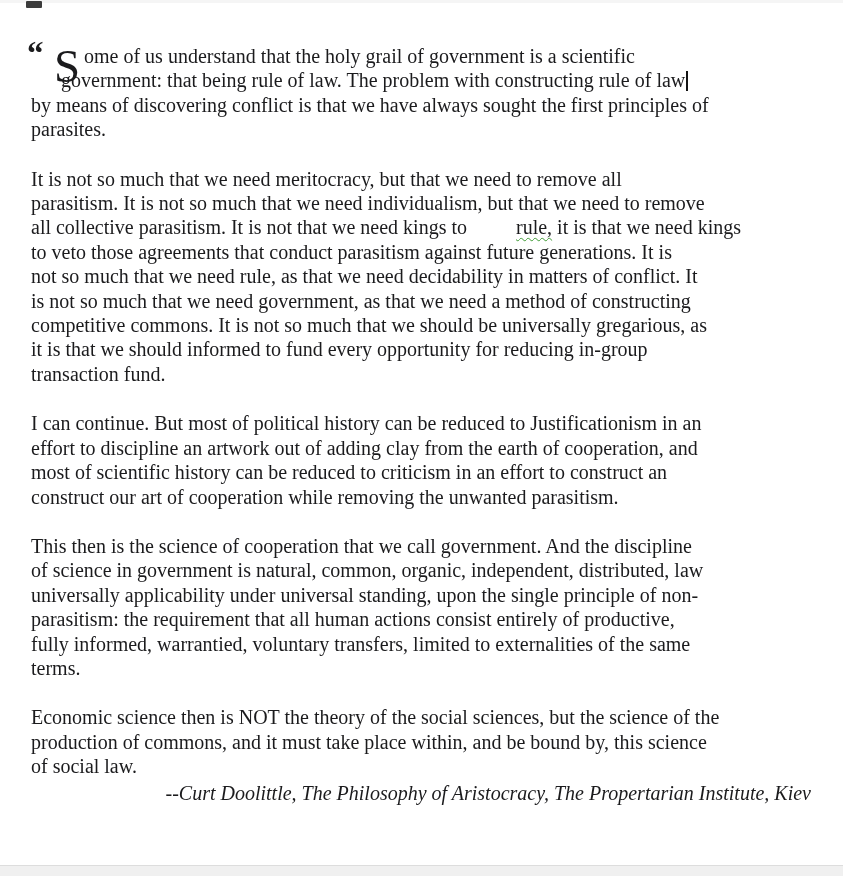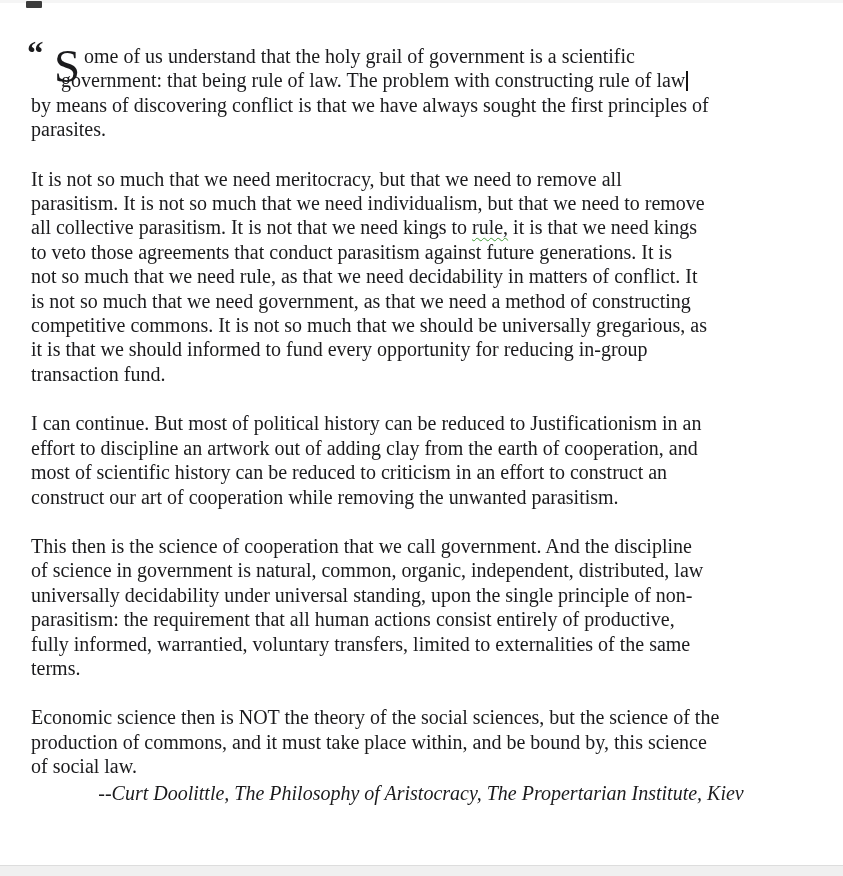--- a/index.html
+++ b/index.html
@@ -50,23 +50,24 @@
     background: #141414;
     vertical-align: -4px;
     margin-left: 1px;
   }
   .squiggle {
     text-decoration: underline;
     text-decoration-style: wavy;
     text-decoration-color: #3f9b35;
     text-decoration-thickness: 1px;
     text-underline-offset: 3px;
+    margin-left: 44px;
   }
   .attribution {
-    text-align: center;
+    text-align: right;
     font-style: italic;
     margin-top: 2px;
     padding-right: 2px;
     white-space: nowrap;
   }
   .bottom-strip {
     position: absolute; bottom: 0; left: 0;
     width: 843px; height: 10px;
     background: #f0f0f0;
     border-top: 1px solid #dddddd;
@@ -104,21 +105,21 @@
   <div class="para">
     <div class="ln">I can continue. But most of political history can be reduced to Justificationism in an</div>
     <div class="ln">effort to discipline an artwork out of adding clay from the earth of cooperation, and</div>
     <div class="ln">most of scientific history can be reduced to criticism in an effort to construct an</div>
     <div class="ln">construct our art of cooperation while removing the unwanted parasitism.</div>
   </div>
 
   <div class="para">
     <div class="ln">This then is the science of cooperation that we call government. And the discipline</div>
     <div class="ln">of science in government is natural, common, organic, independent, distributed, law</div>
-    <div class="ln">universally decidability under universal standing, upon the single principle of non-</div>
+    <div class="ln">universally applicability under universal standing, upon the single principle of non-</div>
     <div class="ln">parasitism: the requirement that all human actions consist entirely of productive,</div>
     <div class="ln">fully informed, warrantied, voluntary transfers, limited to externalities of the same</div>
     <div class="ln">terms.</div>
   </div>
 
   <div class="para">
     <div class="ln">Economic science then is NOT the theory of the social sciences, but the science of the</div>
     <div class="ln">production of commons, and it must take place within, and be bound by, this science</div>
     <div class="ln">of social law.</div>
     <div class="attribution">--Curt Doolittle, The Philosophy of Aristocracy, The Propertarian Institute, Kiev</div>

